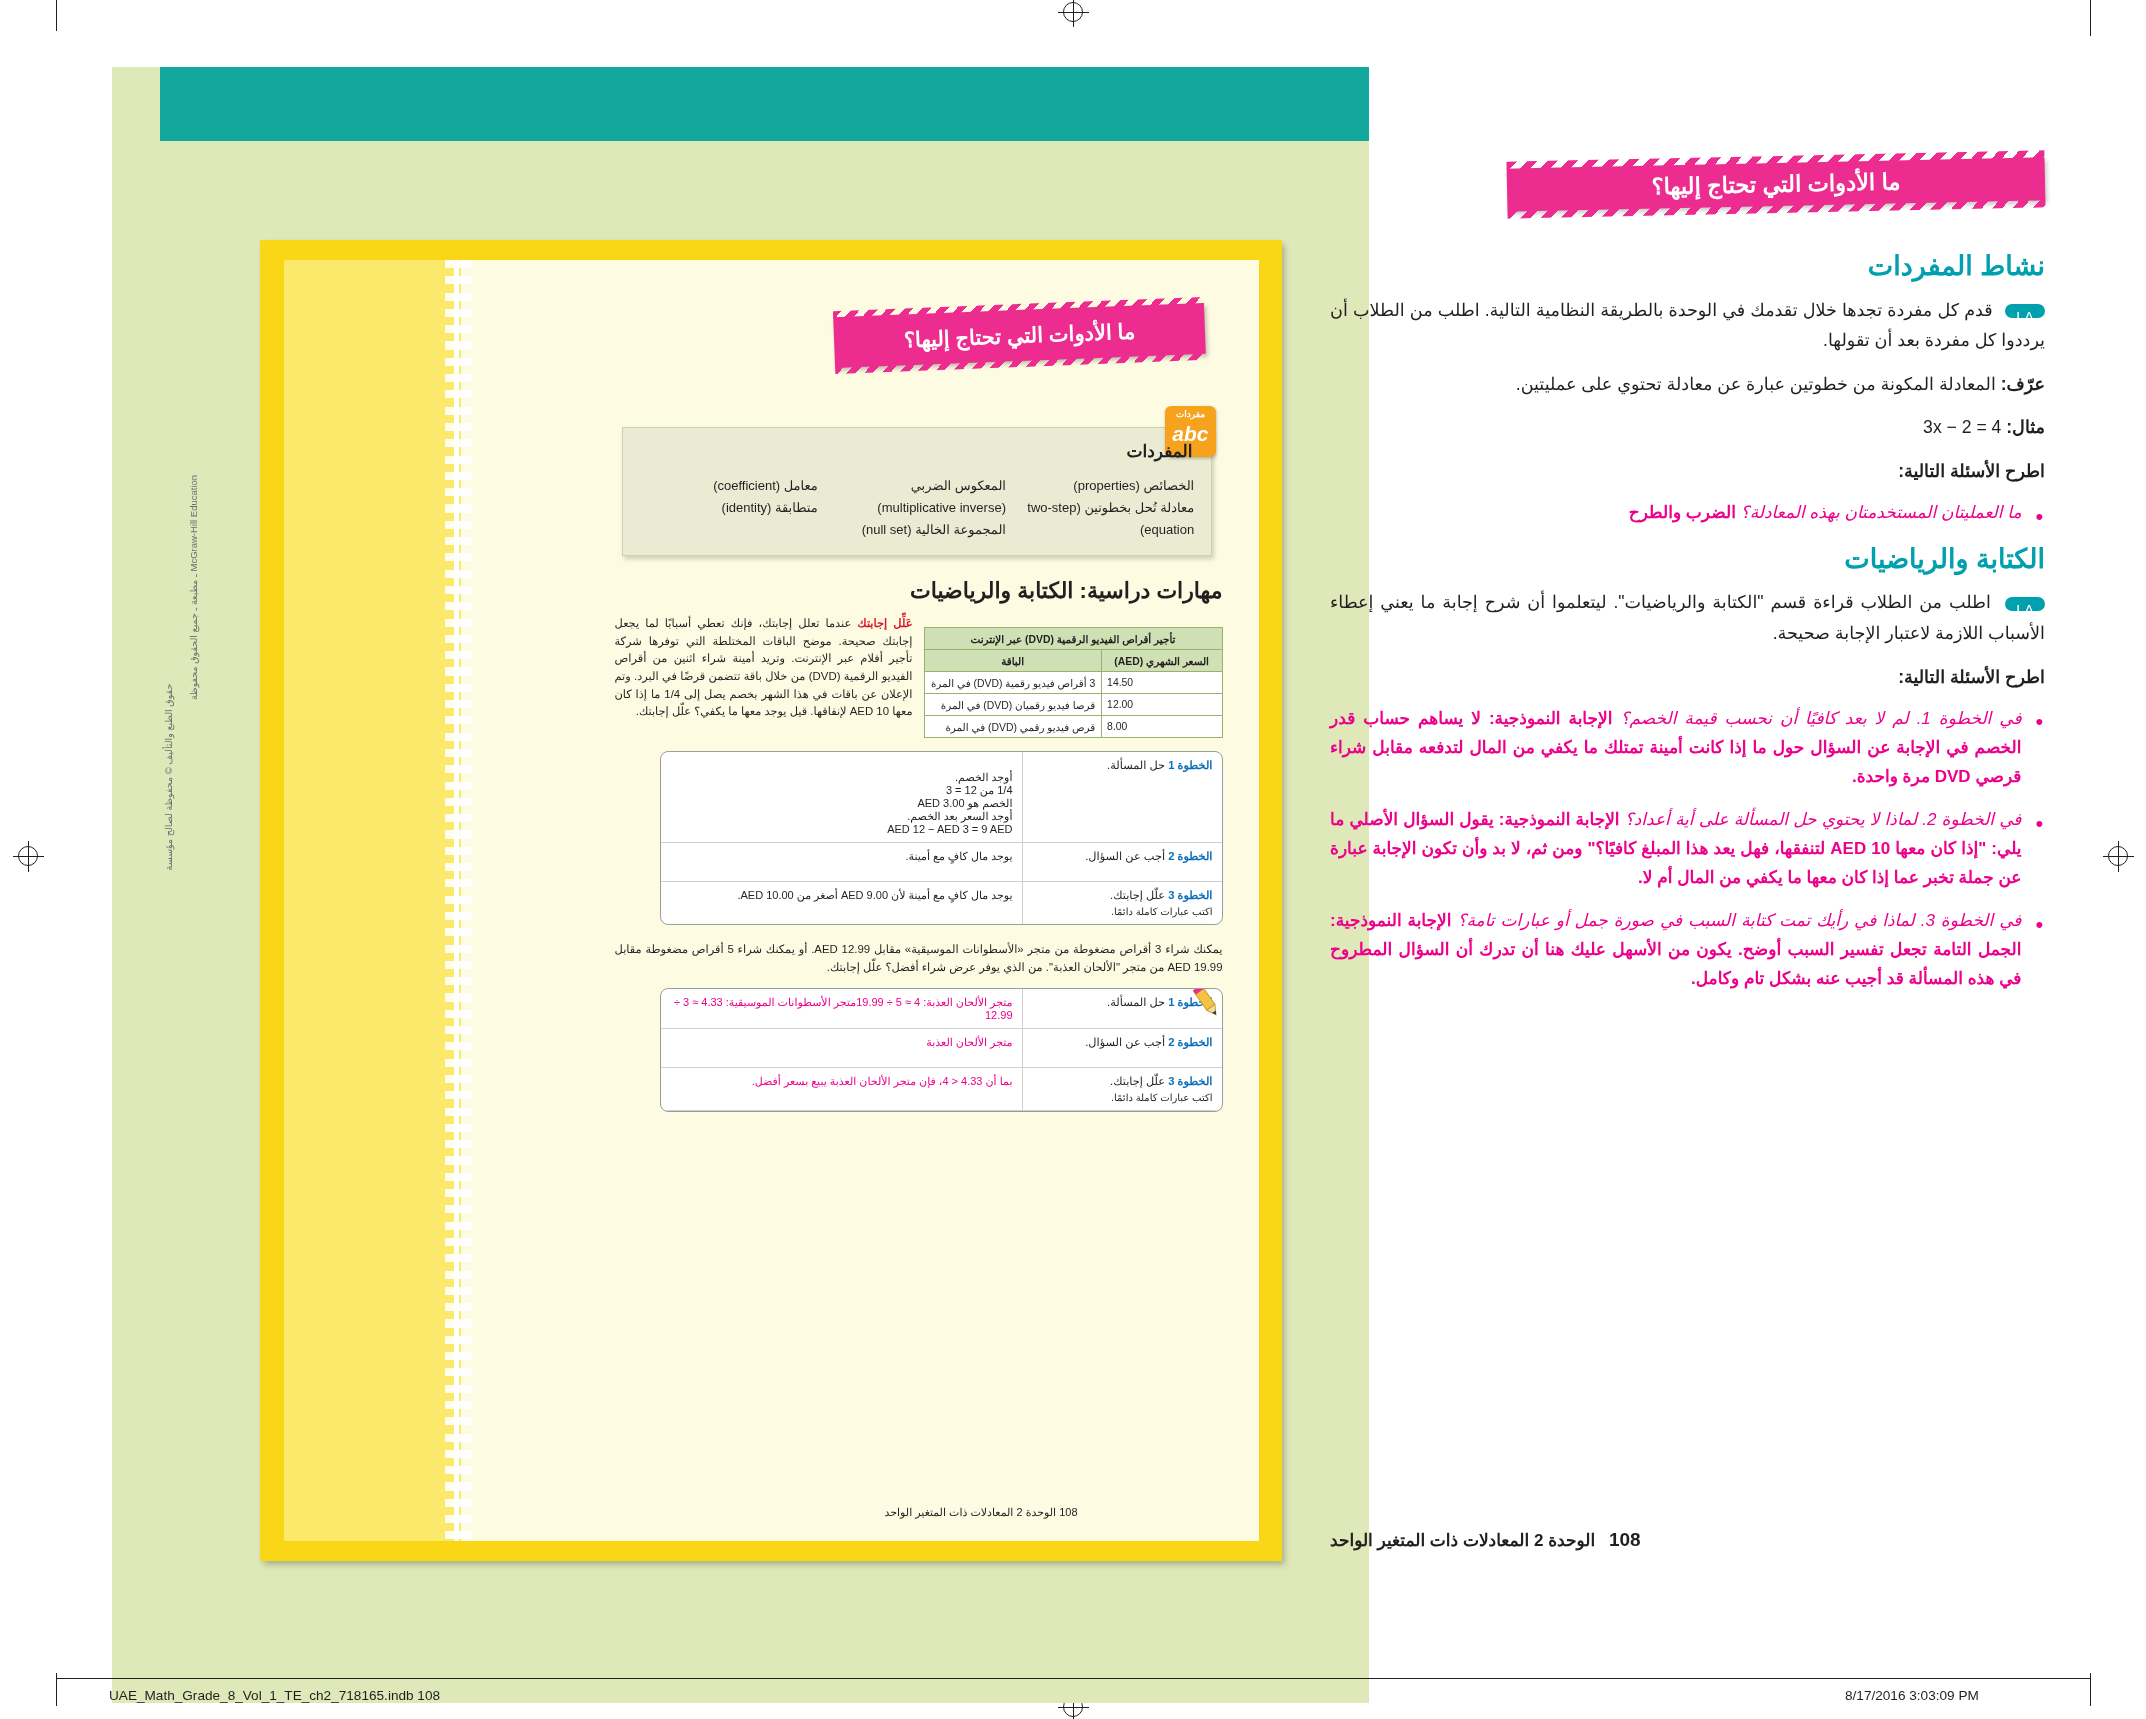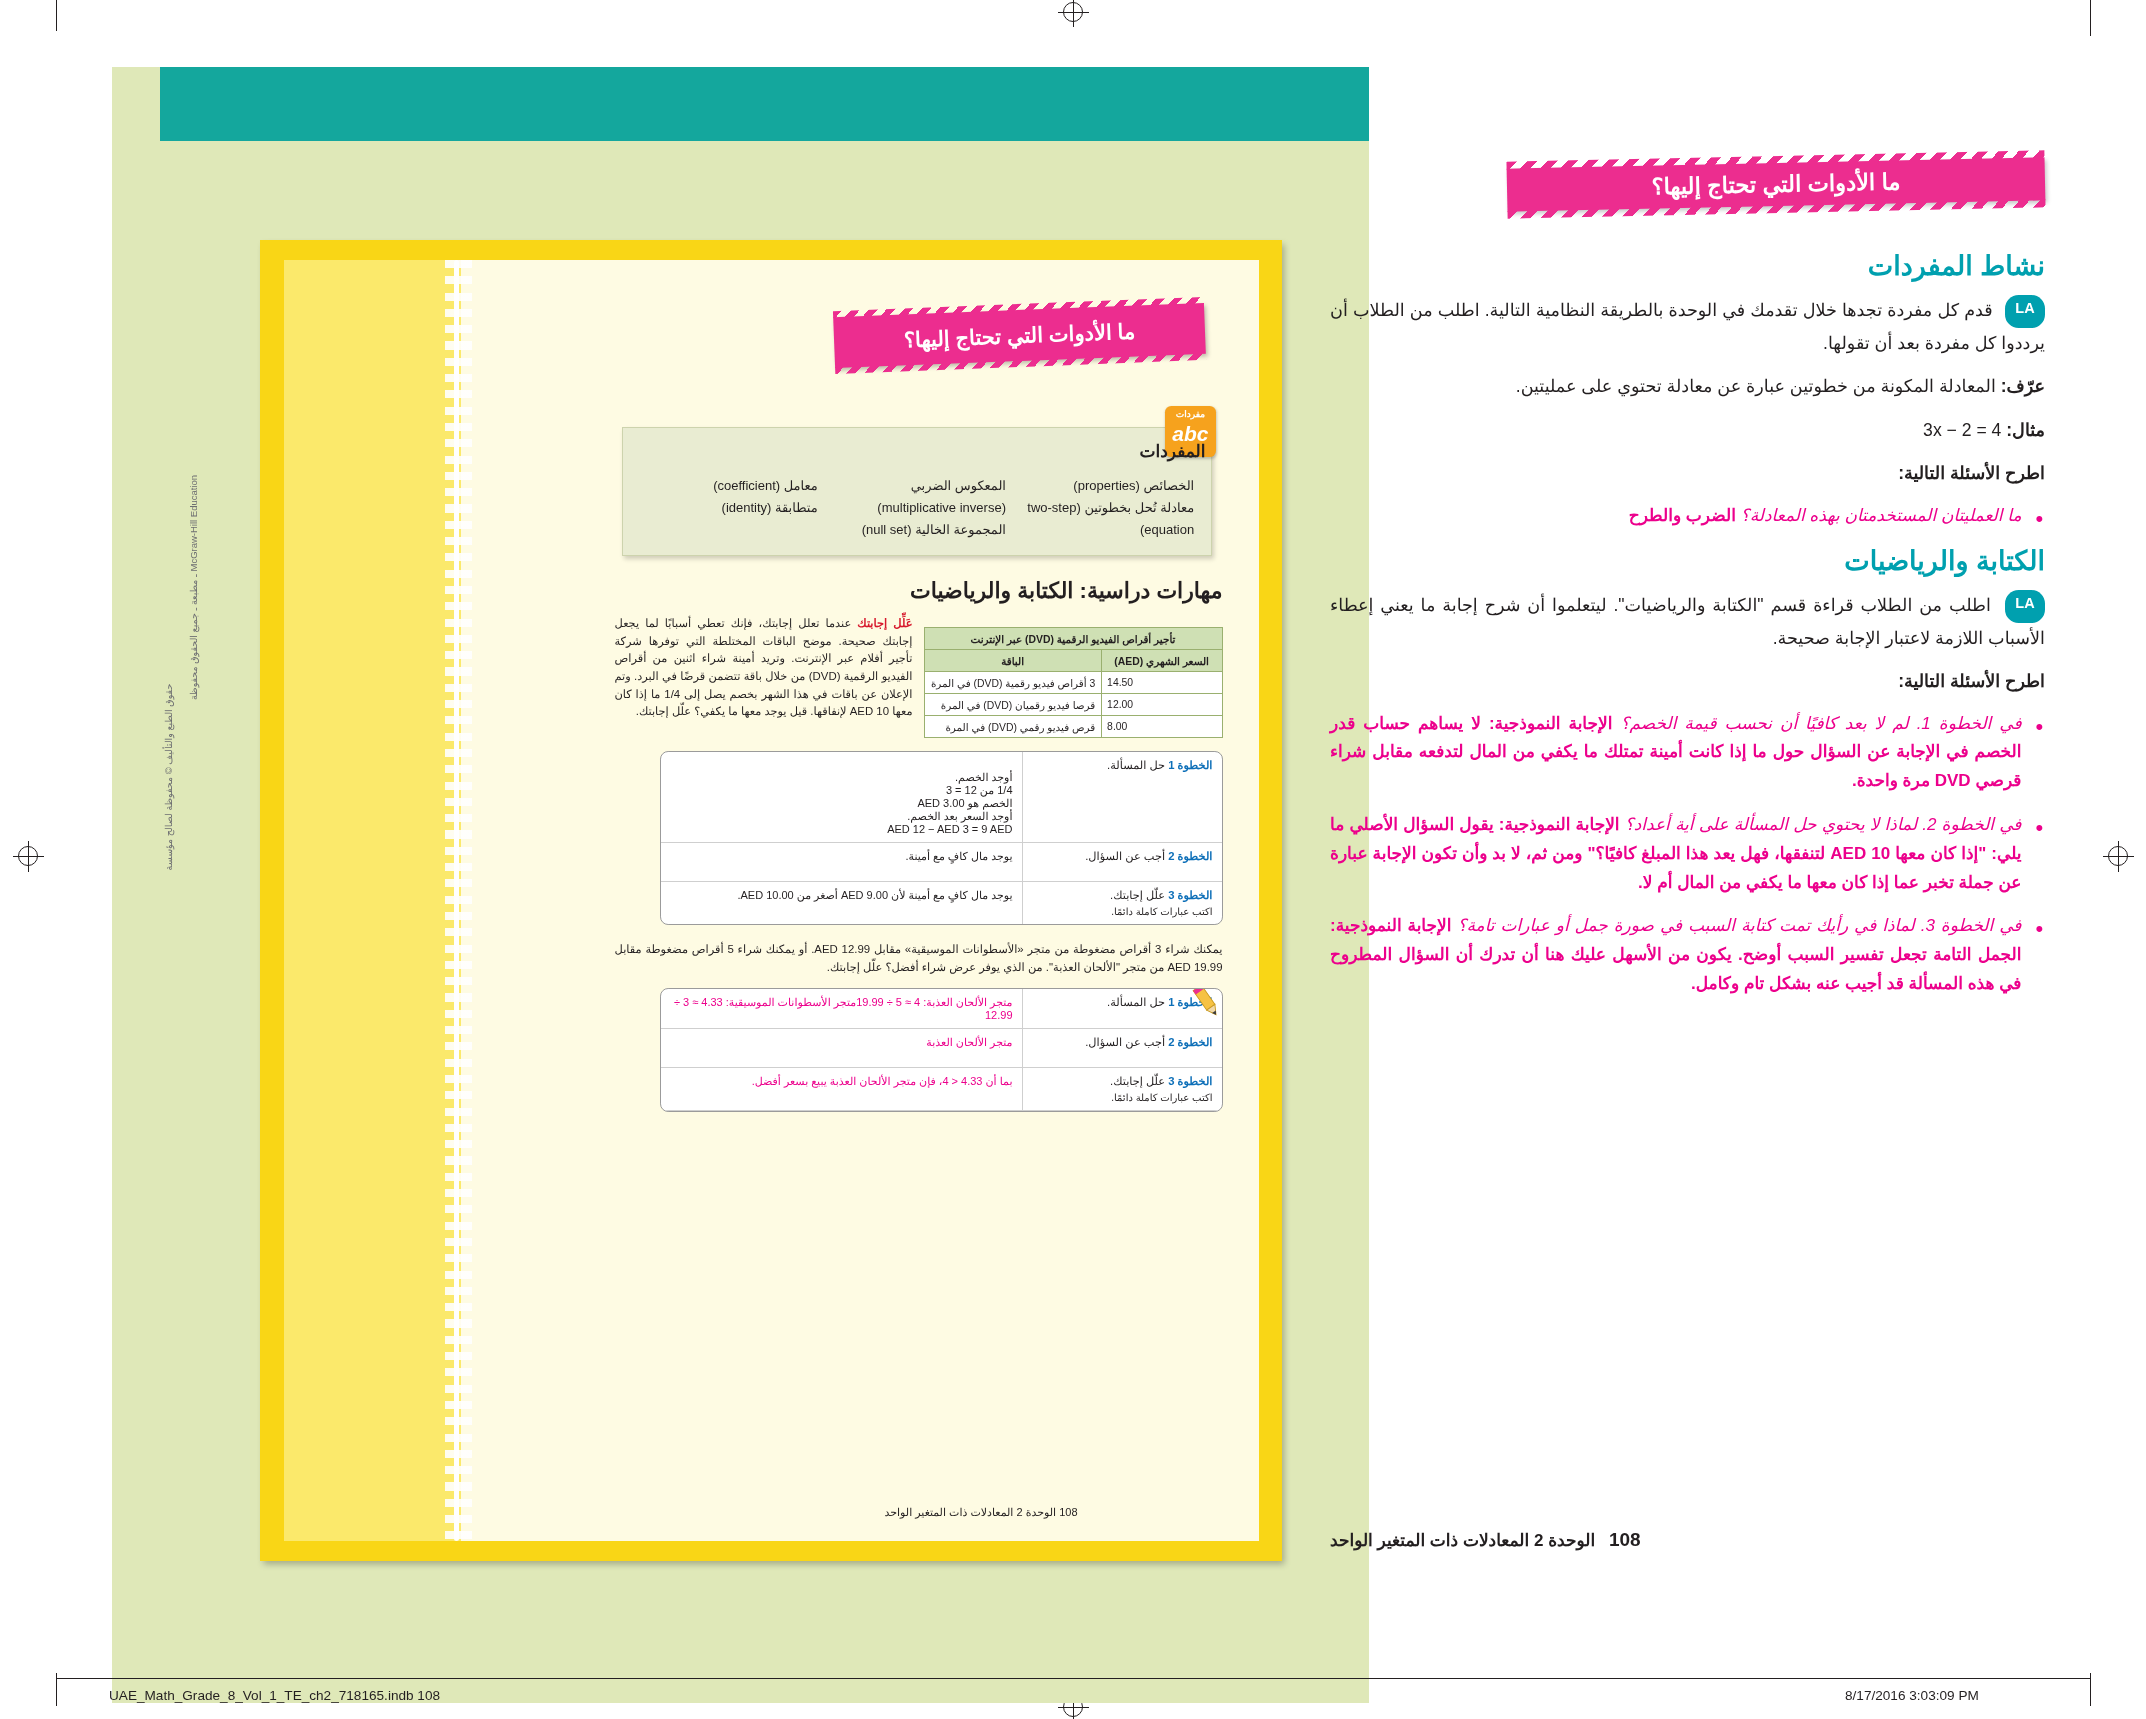--- a/index.html
+++ b/index.html
@@ -29,21 +29,21 @@
 
   .mini-banner{position:absolute;right:54px;top:50px;width:371px;height:51px;background:#ec2d8f;
       transform:rotate(-2.2deg);box-shadow:1.8px 2.7px 4.5px rgba(0,0,0,.25);}
   .mini-banner span{display:block;text-align:center;line-height:51px;color:#fff;font-size:21px;font-weight:bold;}
   .mini-banner .frill{position:absolute;left:0;width:100%;height:7.2px;
       background:repeating-linear-gradient(135deg,#ec2d8f 0 6.3px,rgba(255,255,255,0) 6.3px 12.7px);}
 
   
   .voc-note{position:absolute;right:47px;top:167px;width:588px;height:127px;background:#e9ecd2;
       border:0.9px solid #cdd3ad;box-shadow:1.8px 2.7px 4.5px rgba(0,0,0,.18);}
-  .voc-title{position:absolute;right:5px;top:12.7px;font-size:17px;font-weight:bold;color:#231f20;}
+  .voc-title{position:absolute;right:18px;top:12.7px;font-size:17px;font-weight:bold;color:#231f20;}
   .voc-icon{position:absolute;right:-5.4px;top:-22px;width:51px;height:51px;background:#f6a21d;border-radius:6.3px;
       color:#fff;font-size:11.8px;font-weight:bold;text-align:center;box-shadow:0.9px 1.8px 2.7px rgba(0,0,0,.2);}
   .voc-icon .ab{display:block;font-size:21px;line-height:25px;margin-top:14.5px;font-style:italic;}
   .voc-icon .lbl{position:absolute;top:2.7px;left:0;right:0;font-size:9px;}
   .voc-cols{position:absolute;right:16.3px;top:47px;width:552px;display:flex;gap:12.7px;font-size:13px;}
   .voc-cols div{flex:1;line-height:1.7;}
 
   
   .study-box{position:absolute;right:36px;top:318px;width:608px;height:914px;}
   .study-title{font-size:22px;font-weight:bold;color:#231f20;text-align:right;margin-bottom:11px;}
@@ -77,22 +77,22 @@
       box-shadow:1.8px 2.7px 4.5px rgba(0,0,0,.22);}
   .right-banner span{display:block;text-align:center;line-height:43px;color:#fff;font-size:22.6px;font-weight:bold;}
   .frill-top,.frill-bot{position:absolute;left:0;width:100%;height:8.1px;
       background:repeating-linear-gradient(135deg,#ec2d8f 0 7.2px,rgba(255,255,255,0) 7.2px 14.5px);}
   .frill-top{top:-7.2px;}
   .frill-bot{bottom:-7.2px;}
 
   h2.sec{color:#00a0af;font-size:27px;margin:0 0 12.7px 0;font-weight:bold;}
   h2.sec.green{color:#00a0af;}
   .para{font-size:17.6px;line-height:1.75;text-align:justify;margin:0 0 12.7px 0;}
-  .la-badge{display:inline-block;width:40px;height:33px;background:#00a0af;color:#fff;border-radius:13.6px;
-      font-size:14.5px;font-weight:bold;text-align:center;line-height:27px;vertical-align:middle;margin-left:7.2px;}
+  .la-badge{display:inline-block;width:40px;height:14px;background:#00a0af;color:#fff;border-radius:13.6px;
+      font-size:14.5px;font-weight:normal;text-align:center;line-height:27px;vertical-align:middle;margin-left:7.2px;}
   .bold{font-weight:bold;}
   .eq{direction:ltr;display:inline-block;font-size:17.6px;}
   ul.qlist{margin:0;padding:0;list-style:none;}
   ul.qlist li{position:relative;padding-right:23.5px;margin-bottom:14.5px;font-size:17px;line-height:1.7;color:#ec008c;
       text-align:justify;}
   ul.qlist li:before{content:"•";position:absolute;right:1.8px;top:-1.8px;color:#ec008c;font-size:22px;}
   .italic{font-style:italic;}
   .answer{font-weight:bold;}
   .page-footer{position:absolute;left:1330px;top:1529px;width:715px;text-align:left;font-size:17px;}
   .page-footer .num{font-weight:bold;font-size:19px;}

